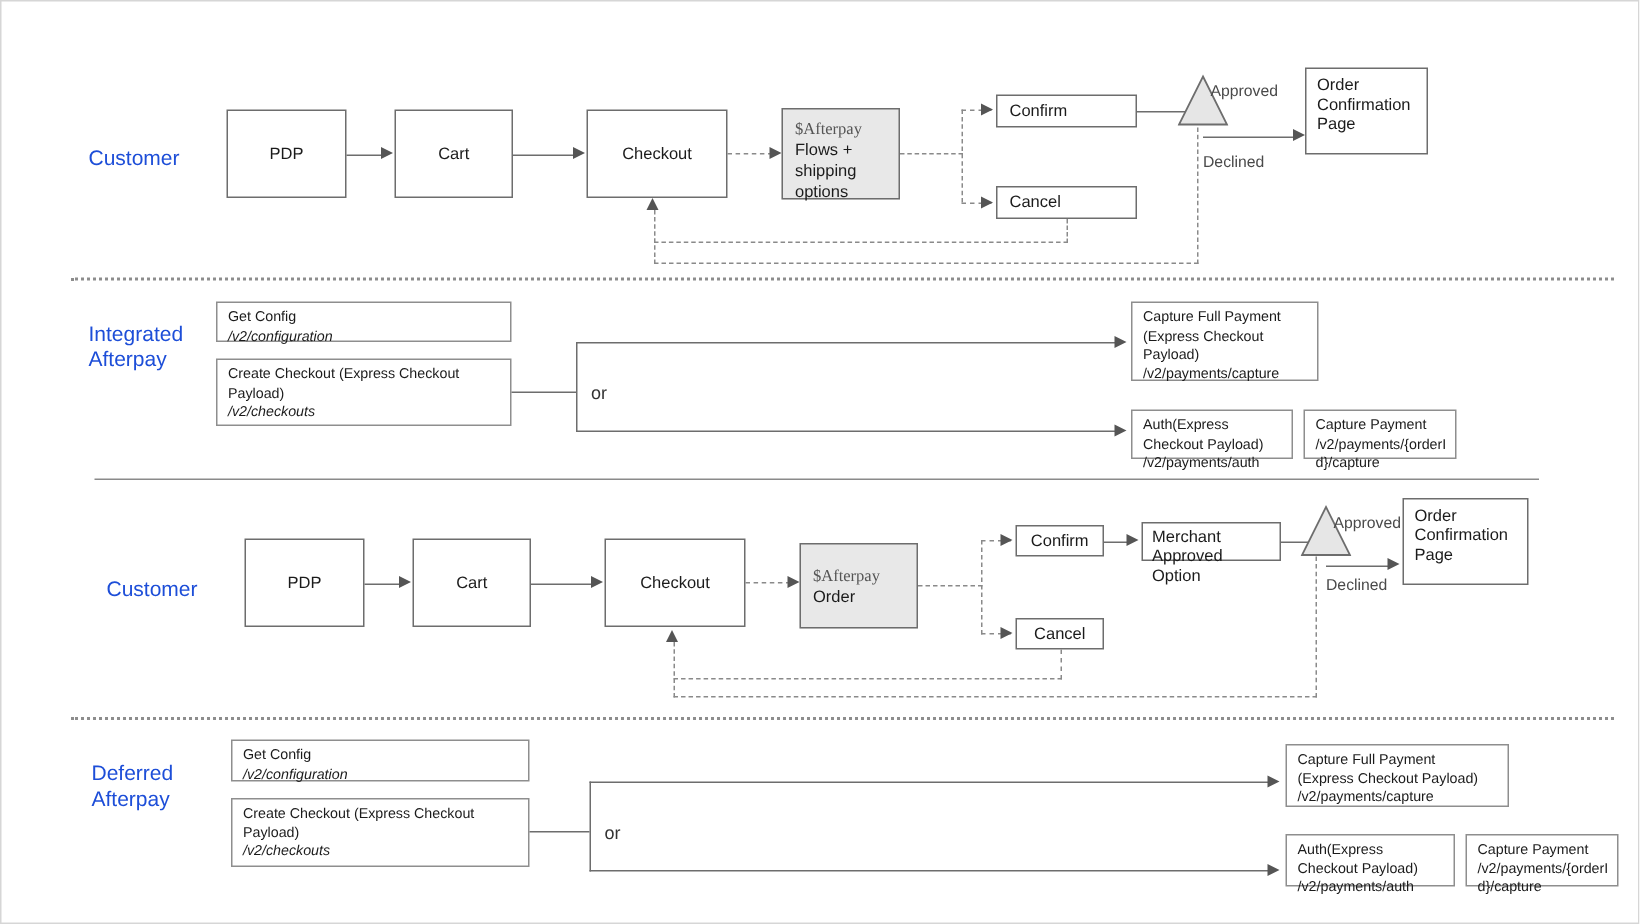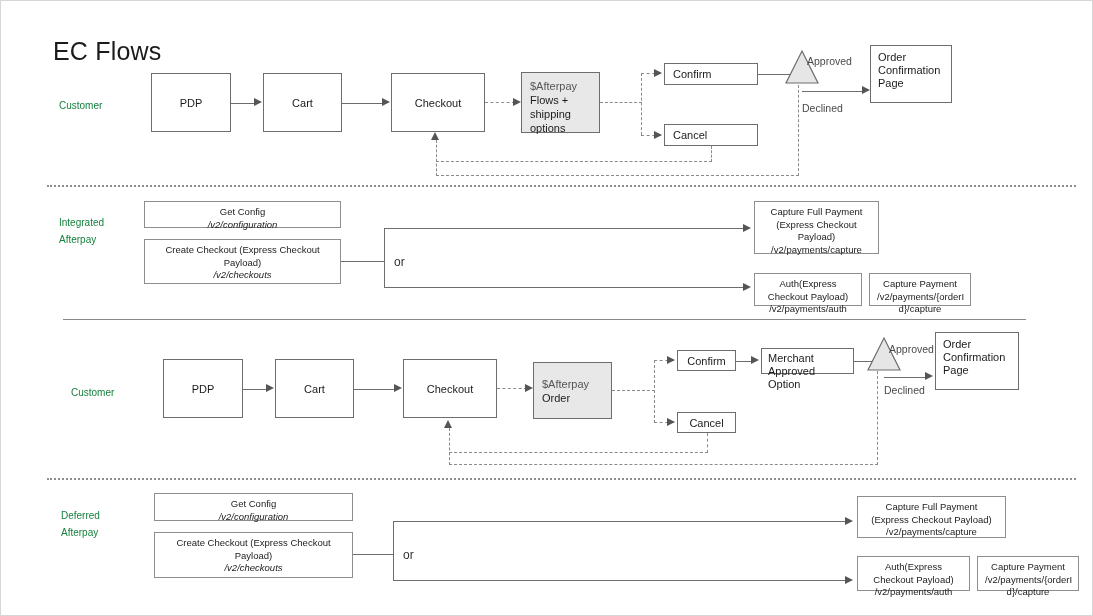--- a/index.html
+++ b/index.html
@@ -1,45 +1,44 @@
 <!DOCTYPE html>
 <html><head>
 <meta charset="utf-8">
 <style>
   html,body{margin:0;padding:0;background:#ffffff;}
   body{width:1093px;height:616px;font-family:"Liberation Sans",sans-serif;}
   #page{position:relative;width:1093px;height:616px;box-sizing:border-box;border:1px solid #d6d6d6;background:#fff;overflow:hidden;}
   .abs{position:absolute;box-sizing:border-box;}
   .title{left:52px;top:36px;font-size:25px;color:#1b1b1b;letter-spacing:.2px;}
-  .lane{font-size:10px;color:#15803d;line-height:17px;}
+  .lane{font-size:14px;color:#1d4ed8;line-height:17px;}
   .node{border:1.3px solid #6d6d6d;background:#fff;display:flex;align-items:center;justify-content:center;font-size:11px;color:#1b1b1b;}
   .node.left{justify-content:flex-start;align-items:flex-start;padding:5px 7px;line-height:13px;text-align:left;}
   .ap{background:#e8e8e8;border:1.3px solid #6d6d6d;padding:6px 8px;font-size:11px;line-height:14px;color:#1b1b1b;}
-  .ap .brand{color:#555;}
-  .api{border:1.3px solid #8e8e8e;background:#fff;padding:4px 7px;font-size:9.5px;line-height:12.5px;color:#1b1b1b;text-align:center;}
+  .ap .brand{color:#555;font-family:Liberation Serif, serif;}
+  .api{border:1.3px solid #8e8e8e;background:#fff;padding:4px 7px;font-size:9.5px;line-height:12.5px;color:#1b1b1b;text-align:left;}
   .api .path{font-style:italic;}
   .lbl{font-size:10.5px;color:#4a4a4a;}
   .sline{background:#6d6d6d;}
   .vline{background:#6d6d6d;}
   .dash-h{border-top:1.6px dashed #8a8a8a;}
   .dash-v{border-left:1.6px dashed #8a8a8a;}
   .divider-dot{border-top:2px dotted #8d8d8d;}
   .divider-sol{border-top:1.6px solid #8a8a8a;}
   .arrow{width:0;height:0;border-style:solid;}
   .ar-r{border-width:4.5px 0 4.5px 8px;border-color:transparent transparent transparent #555;}
   .ar-u{border-width:0 4.5px 8px 4.5px;border-color:transparent transparent #555 transparent;}
   .triwrap{position:absolute;}
   .triwrap svg{display:block;}
 </style>
 </head>
 <body>
 
 <div id="page">
 
-  <div class="abs title">EC Flows</div>
 
   <div class="abs lane" style="left:58px;top:96px;width:110px;">Customer</div>
 
   <div class="abs node" style="left:150px;top:72px;width:80px;height:59px;">
     <span>PDP</span>
   </div>
   <div class="abs sline" style="left:230px;top:101.5px;width:24px;height:1.3px;"></div>
   <div class="abs arrow ar-r" style="left:253px;top:97px;"></div>
 
   <div class="abs node" style="left:262px;top:72px;width:79px;height:59px;">

